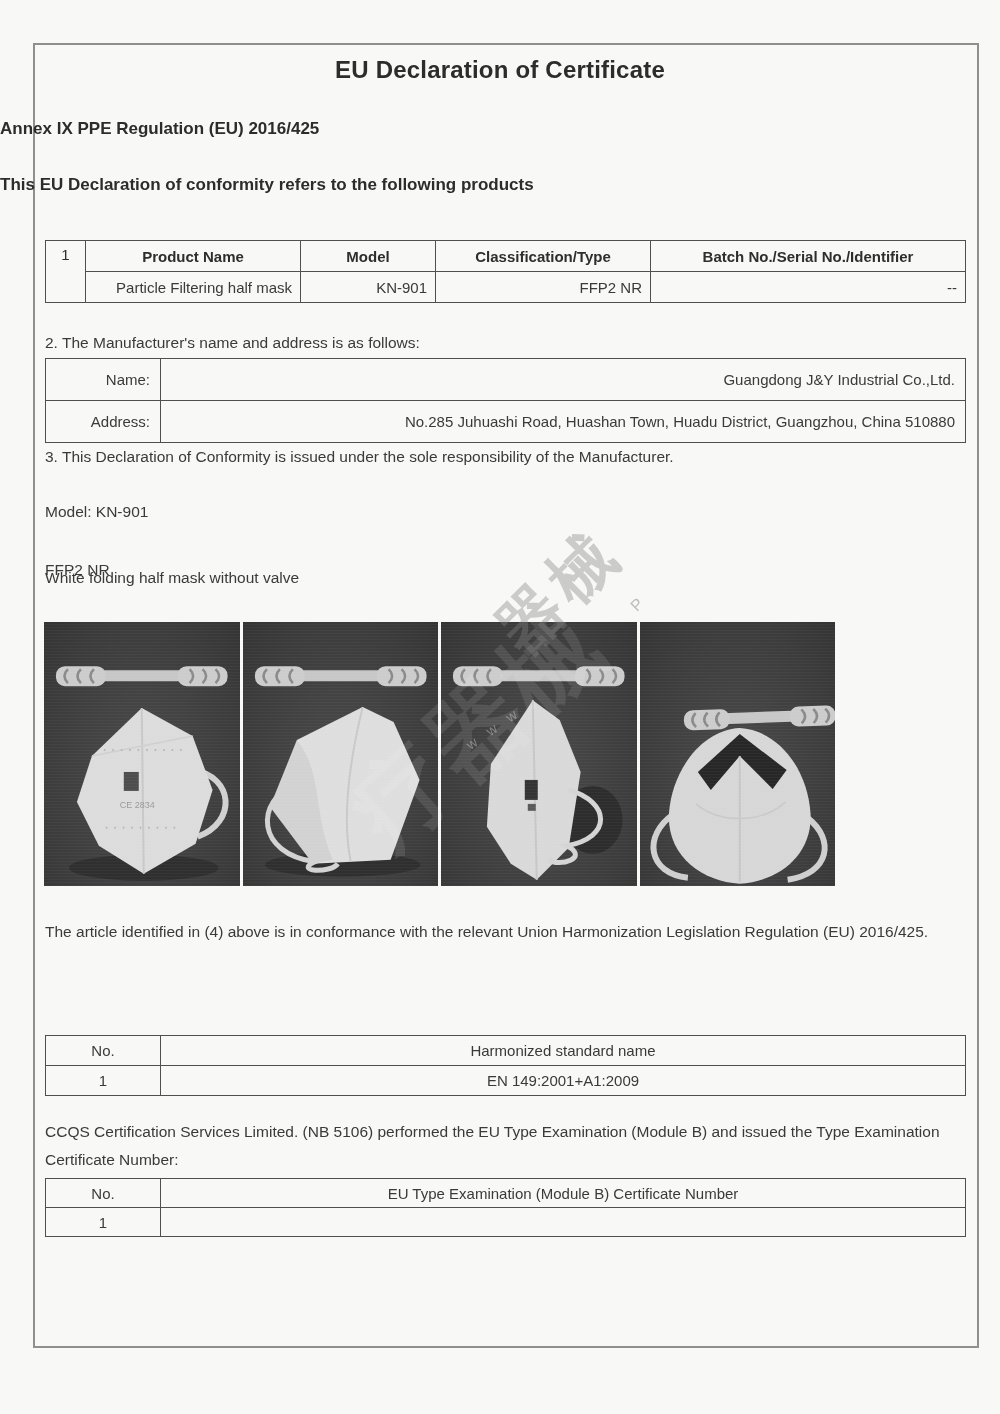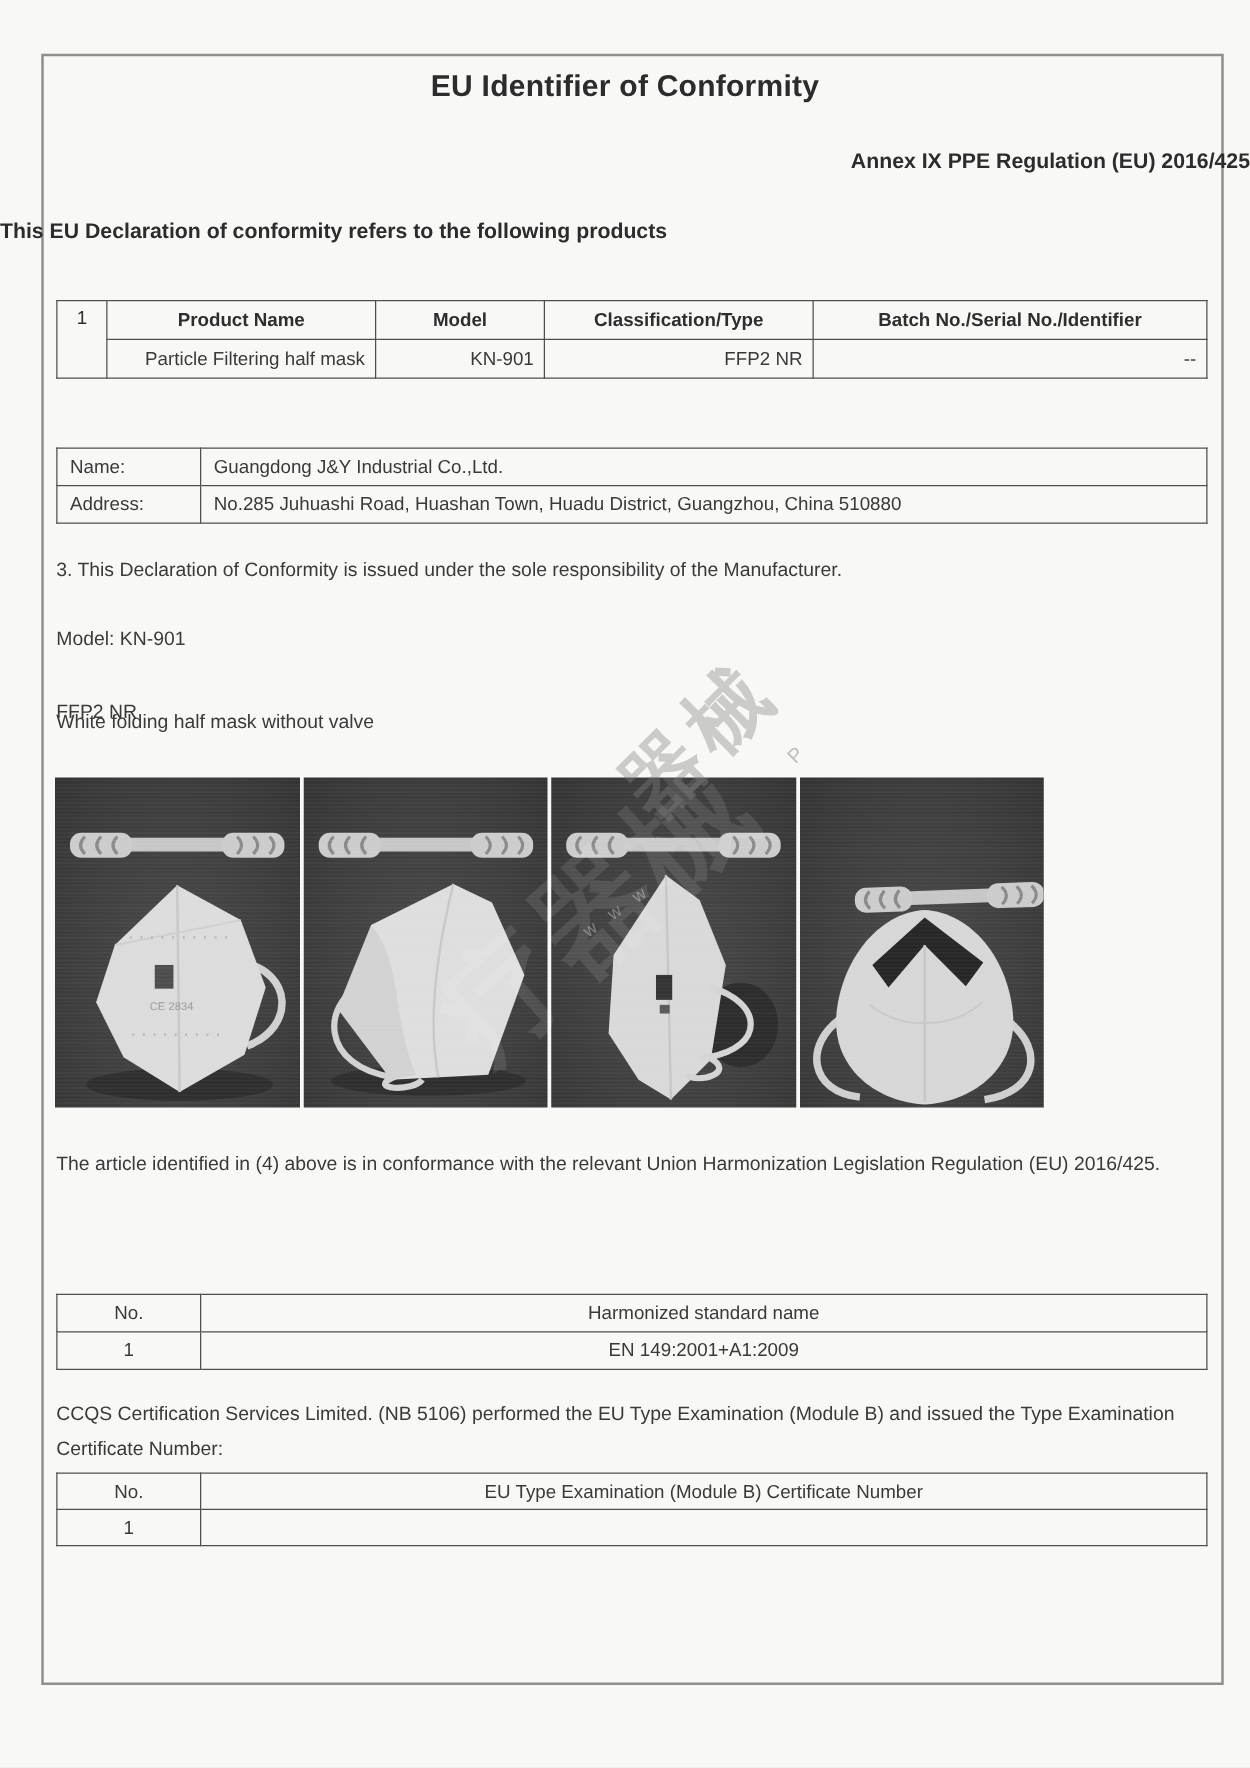--- a/index.html
+++ b/index.html
@@ -11,38 +11,38 @@
   }
   .frame{
     position:absolute;left:33px;top:43px;width:942px;height:1301px;
     border:2px solid #8f8f8f;
   }
   .title{
     position:absolute;left:0;right:0;top:56px;text-align:center;
     font-size:24px;font-weight:700;color:#2c2c2c;letter-spacing:0.2px;
   }
   .subtitle{
-    position:absolute;left:0;right:0;top:119px;text-align:right;
+    position:absolute;left:0;right:0;top:119px;text-align:left;
     font-size:17px;font-weight:700;color:#2c2c2c;
   }
   .intro{
     position:absolute;left:0;right:0;top:175px;
     font-size:17px;font-weight:700;color:#2c2c2c;
   }
   table{border-collapse:collapse;table-layout:fixed;}
   td,th{border:1.5px solid #4f4f4f;font-size:15px;vertical-align:middle;overflow:hidden;white-space:nowrap;}
   th{font-weight:700;text-align:center;color:#2e2e2e;}
   .tbl-products{position:absolute;left:45px;top:240px;width:920px;}
   .tbl-products tr{height:31px;}
   .tbl-products .row-num{text-align:center;vertical-align:top;padding-top:5px;font-weight:400;}
   .tbl-products td{padding:0 8px;text-align:right;font-weight:400;}
   .plain-line{position:absolute;left:45px;font-size:15.5px;color:#3a3a3a;}
   .tbl-manu{position:absolute;left:45px;top:358px;width:920px;}
   .tbl-manu tr{height:30px;}
-  .tbl-manu td{padding:0 10px;text-align:left;}
+  .tbl-manu td{padding:12px 10px;text-align:right;}
   .photos{
     position:absolute;left:44px;top:622px;width:791px;height:264px;
     display:flex;gap:3px;background:#f8f8f6;
   }
   .panel{
     flex:1;position:relative;overflow:hidden;
     background:radial-gradient(ellipse at 50% 58%, #4b4b4b 0%, #3c3c3c 70%, #343434 100%);
   }
   .panel::after{
     content:"";position:absolute;inset:0;pointer-events:none;
@@ -78,21 +78,21 @@
     font-size:14px;letter-spacing:5px;color:rgba(235,235,235,0.38);
     transform:rotate(-35deg);
   }
 </style>
 </head>
 <body>
 
 <div class="page">
   <div class="frame"></div>
 
-  <div class="title">EU Identifier of Conformity</div>
+  <div class="title">EU Declaration of Certificate</div>
   <div class="subtitle">Annex IX PPE Regulation (EU) 2016/425</div>
   <div class="intro">This EU Declaration of conformity refers to the following products</div>
 
   <table class="tbl-products">
     <colgroup>
         <col style="width:40px">
         <col style="width:215px">
         <col style="width:135px">
         <col style="width:215px">
         <col style="width:315px">
@@ -107,20 +107,21 @@
     </tr>
     <tr>
       <td>Particle Filtering half mask</td>
       <td>KN-901</td>
       <td>FFP2 NR</td>
       <td>--</td>
     </tr>
   </tbody>
     </table>
 
+  <div class="plain-line" style="top:334px">2. The Manufacturer's name and address is as follows:</div>
   <table class="tbl-manu">
     <colgroup>
         <col style="width:115px">
         <col style="width:805px">
       </colgroup>
     <tbody>
         <tr>
       <td>Name:</td>
       <td>Guangdong J&amp;Y Industrial Co.,Ltd.</td>
     </tr>

